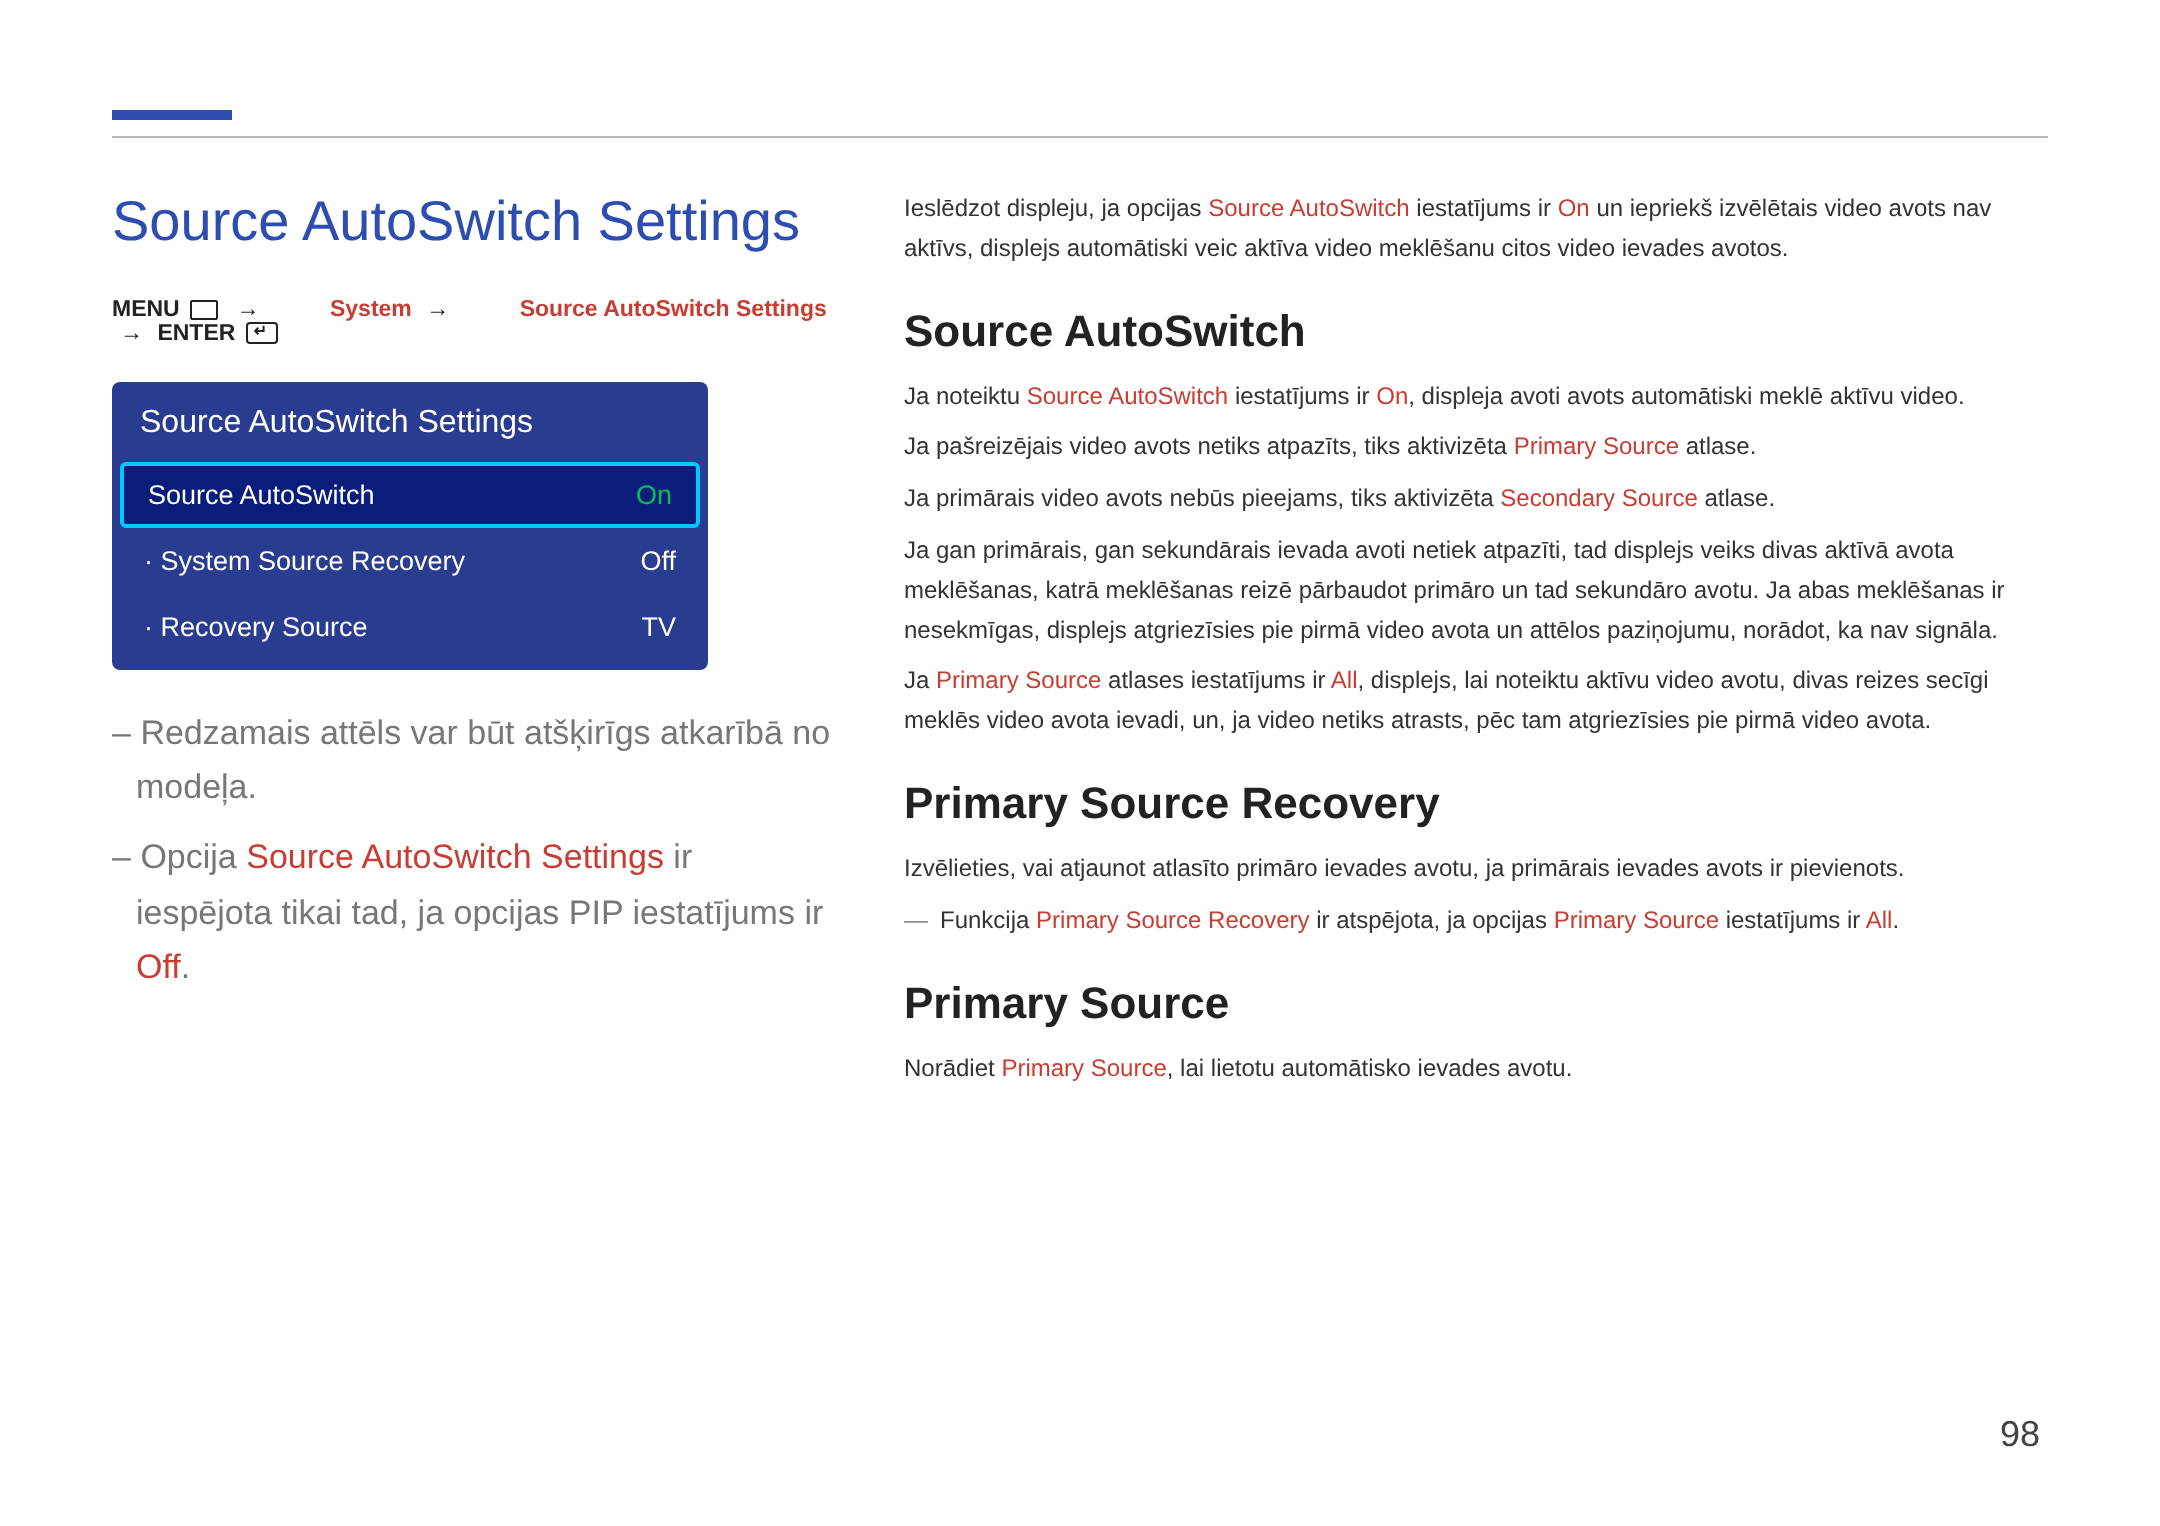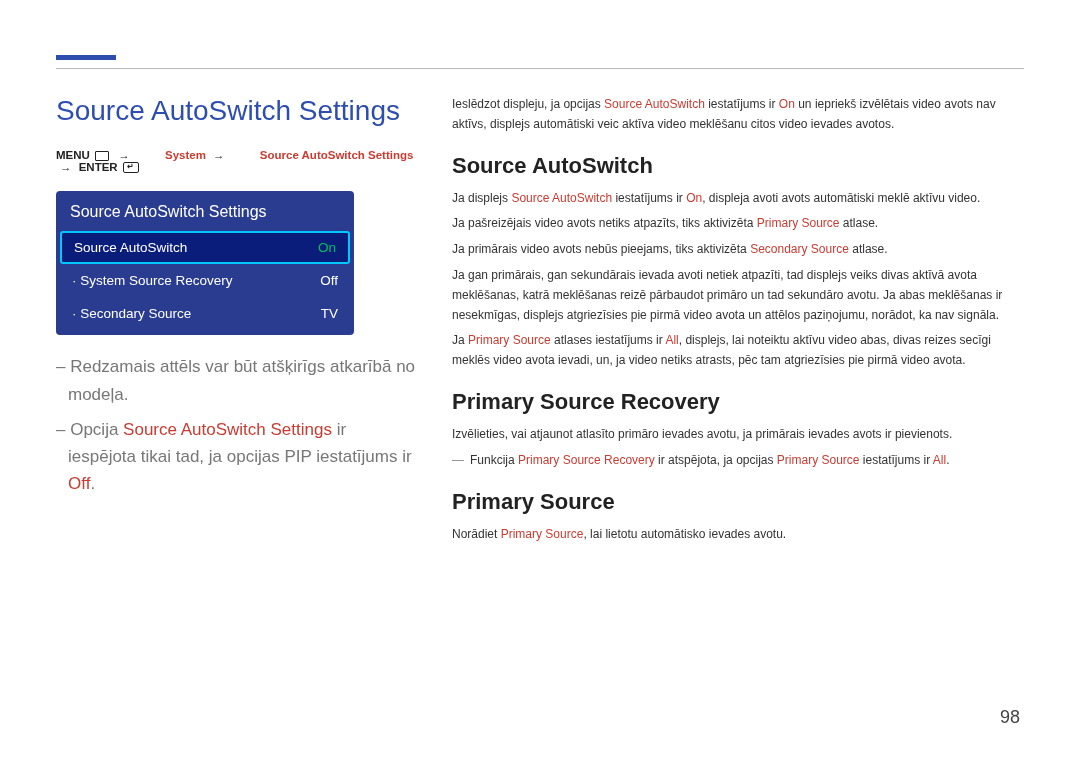--- a/index.html
+++ b/index.html
@@ -176,40 +176,40 @@
     <div class="panel-title">Source AutoSwitch Settings</div>
     <div class="panel-row selected">
       <span>Source AutoSwitch</span>
       <span class="val">On</span>
     </div>
     <div class="panel-row">
       <span>· System Source Recovery</span>
       <span class="val">Off</span>
     </div>
     <div class="panel-row" style="padding-bottom:14px;">
-      <span>· Secondary Source</span>
+      <span>· Recovery Source</span>
       <span class="val">TV</span>
     </div>
   </div>
 
   <div class="footnotes">
     <p>– <span>Redzamais attēls var būt atšķirīgs atkarībā no modeļa.</span></p>
     <p>– <span>Opcija </span><span class="hl">Source AutoSwitch Settings</span><span> ir iespējota tikai tad, ja opcijas PIP iestatījums ir </span><span class="hl">Off</span><span>.</span></p>
   </div>
 </div>
 
 <div class="rightcol">
   <p><span>Ieslēdzot displeju, ja opcijas </span><span class="hl">Source AutoSwitch</span><span> iestatījums ir </span><span class="hl">On</span><span> un iepriekš izvēlētais video avots nav aktīvs, displejs automātiski veic aktīva video meklēšanu citos video ievades avotos.</span></p>
 
   <h2>Source AutoSwitch</h2>
-  <p><span>Ja displejs </span><span class="hl">Source AutoSwitch</span><span> iestatījums ir </span><span class="hl">On</span><span>, displeja avoti avots automātiski meklē aktīvu video.</span></p>
+  <p><span>Ja noteiktu </span><span class="hl">Source AutoSwitch</span><span> iestatījums ir </span><span class="hl">On</span><span>, displeja avoti avots automātiski meklē aktīvu video.</span></p>
   <p><span>Ja pašreizējais video avots netiks atpazīts, tiks aktivizēta </span><span class="hl">Primary Source</span><span> atlase.</span></p>
   <p><span>Ja primārais video avots nebūs pieejams, tiks aktivizēta </span><span class="hl">Secondary Source</span><span> atlase.</span></p>
   <p>Ja gan primārais, gan sekundārais ievada avoti netiek atpazīti, tad displejs veiks divas aktīvā avota meklēšanas, katrā meklēšanas reizē pārbaudot primāro un tad sekundāro avotu. Ja abas meklēšanas ir nesekmīgas, displejs atgriezīsies pie pirmā video avota un attēlos paziņojumu, norādot, ka nav signāla.</p>
-  <p><span>Ja </span><span class="hl">Primary Source</span><span> atlases iestatījums ir </span><span class="hl">All</span><span>, displejs, lai noteiktu aktīvu video abas, divas reizes secīgi meklēs video avota ievadi, un, ja video netiks atrasts, pēc tam atgriezīsies pie pirmā video avota.</span></p>
+  <p><span>Ja </span><span class="hl">Primary Source</span><span> atlases iestatījums ir </span><span class="hl">All</span><span>, displejs, lai noteiktu aktīvu video avotu, divas reizes secīgi meklēs video avota ievadi, un, ja video netiks atrasts, pēc tam atgriezīsies pie pirmā video avota.</span></p>
 
   <h2>Primary Source Recovery</h2>
   <p>Izvēlieties, vai atjaunot atlasīto primāro ievades avotu, ja primārais ievades avots ir pievienots.</p>
   <p class="subnote"><span>Funkcija </span><span class="hl">Primary Source Recovery</span><span> ir atspējota, ja opcijas </span><span class="hl">Primary Source</span><span> iestatījums ir </span><span class="hl">All</span><span>.</span></p>
 
   <h2>Primary Source</h2>
   <p><span>Norādiet </span><span class="hl">Primary Source</span><span>, lai lietotu automātisko ievades avotu.</span></p>
 </div>
 
 </body></html>

